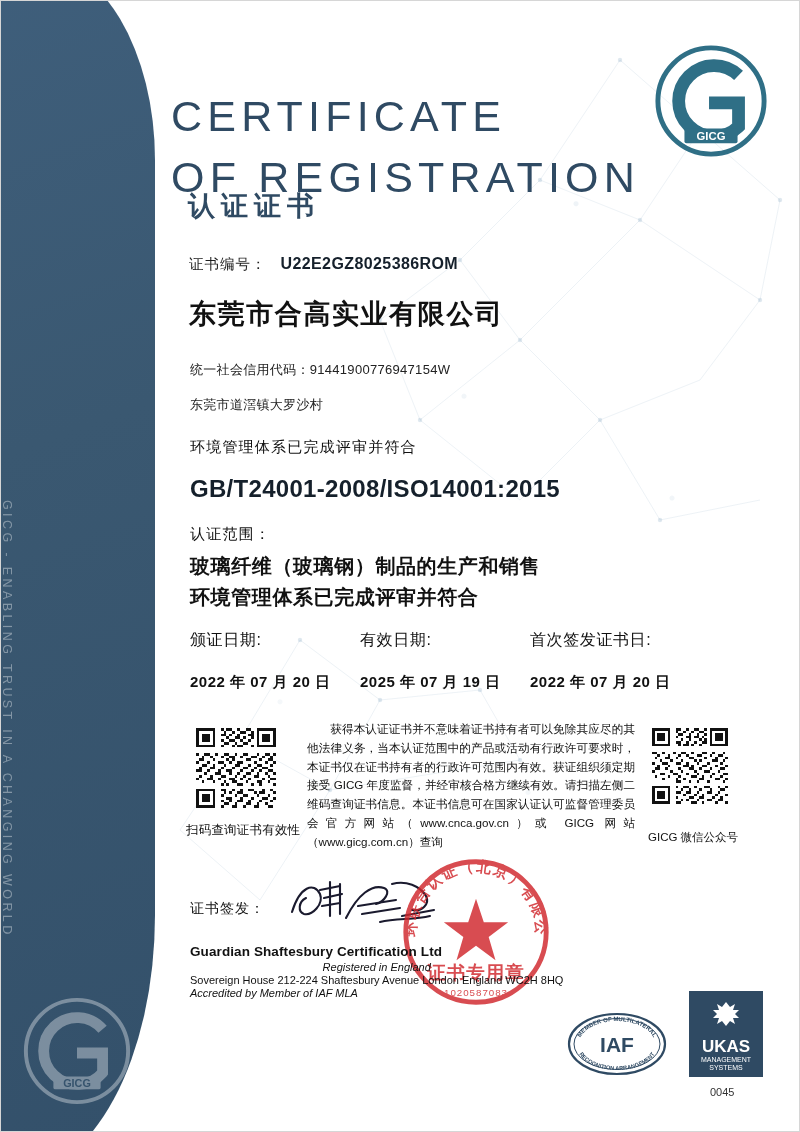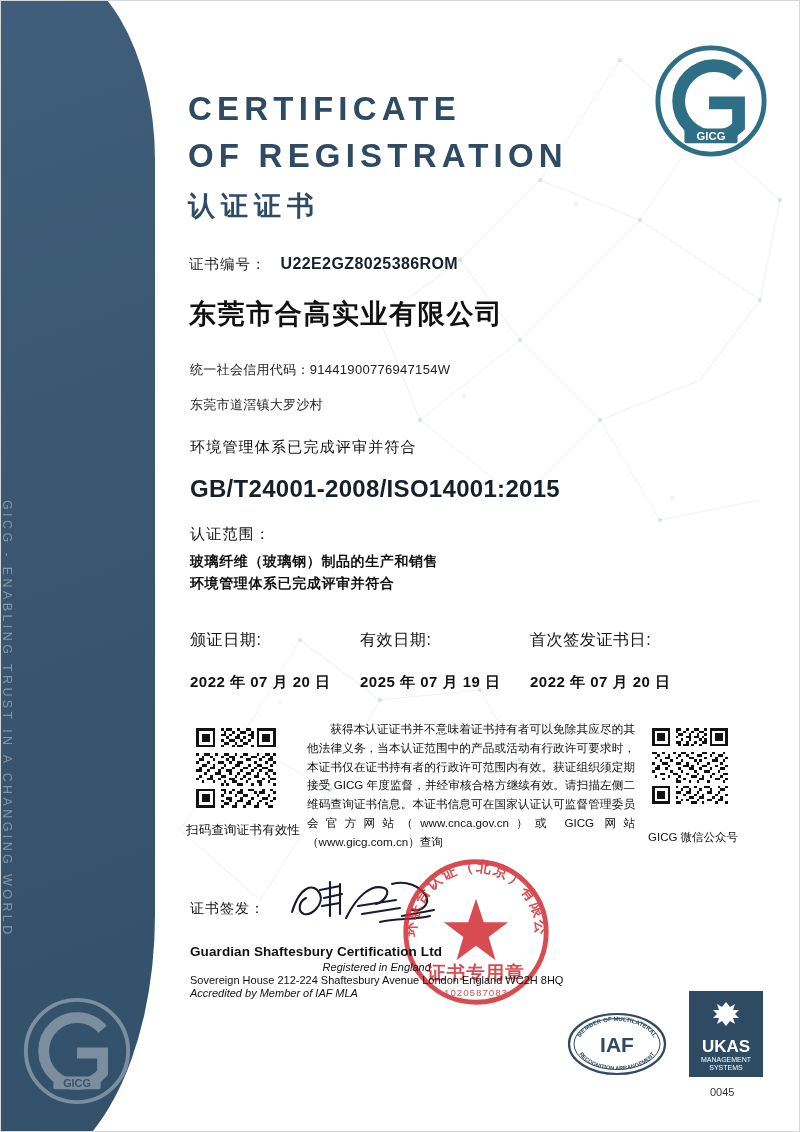--- a/index.html
+++ b/index.html
@@ -84,25 +84,25 @@
     position: absolute;
     right: 30px;
     top: 42px;
     width: 118px;
     height: 118px;
   }
 
   
   .cert-title {
     position: absolute;
-    left: 188px;
+    left: 171px;
     top: 86px;
     color: #2f4a63;
-    font-size: 33px;
-    font-weight: bold;
+    font-size: 43px;
+    font-weight: normal;
     letter-spacing: 5.2px;
     line-height: 1.42;
     font-family: "Liberation Sans", sans-serif;
   }
   .cert-title-cn {
     position: absolute;
     left: 188px;
     top: 188px;
     color: #2f4a63;
     font-size: 27px;
@@ -178,21 +178,21 @@
     left: 190px;
     top: 525px;
     font-size: 15px;
     color: #111;
     letter-spacing: 1.2px;
   }
   .scope-lines {
     position: absolute;
     left: 190px;
     top: 551px;
-    font-size: 14px;
+    font-size: 20px;
     font-weight: bold;
     color: #111;
     line-height: 1.55;
     letter-spacing: .6px;
   }
 
   
   .dates {
     position: absolute;
     left: 190px;

